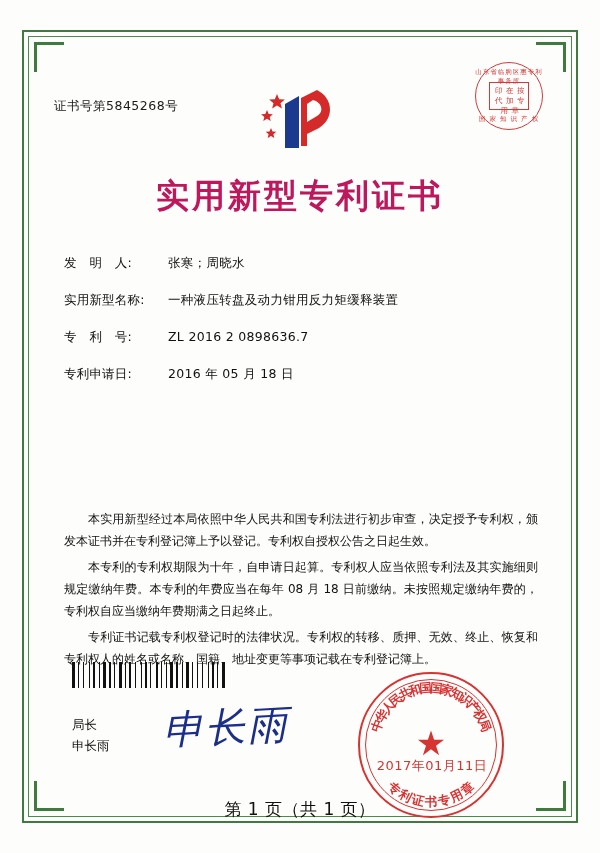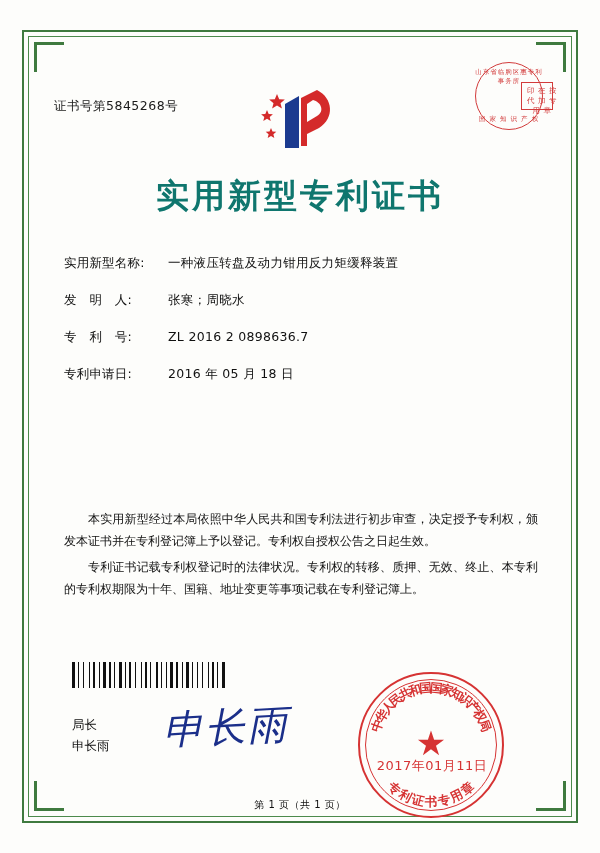--- a/index.html
+++ b/index.html
@@ -87,25 +87,24 @@
     left: 0; top: 0;
     width: 68px; height: 68px;
     border: 1.6px solid #d23b3b;
     border-radius: 50%;
     box-sizing: border-box;
   }
   .seal-tr .inner-box {
     position: absolute;
     left: 14px;
     top: 20px;
-    width: 32px;
+    width: 40px;
     height: 28px;
     border: 1.4px solid #d23b3b;
     box-sizing: border-box;
-    margin-left: 32px;
   }
   .seal-tr .inner-text {
     position: absolute;
     left: 0;
     top: 3px;
     width: 40px;
     text-align: center;
     font-size: 7.5px;
     line-height: 10px;
     color: #d23b3b;
@@ -125,21 +124,21 @@
   
   .main-title {
     position: absolute;
     left: 0;
     top: 174px;
     width: 600px;
     text-align: center;
     font-size: 33px;
     font-weight: bold;
     letter-spacing: 3px;
-    color: #0f766e;
+    color: #be185d;
     font-family: "DejaVu Sans", "Liberation Sans", sans-serif;
   }
 
   
   .fields {
     position: absolute;
     left: 64px;
     top: 255px;
     width: 480px;
   }
@@ -271,21 +270,21 @@
     letter-spacing: 0.5px;
   }
 
   
   .footer {
     position: absolute;
     left: 0;
     top: 798px;
     width: 600px;
     text-align: center;
-    font-size: 10px;
+    font-size: 17px;
     color: #111111;
     letter-spacing: 0.5px;
   }
 </style>
 </head>
 <body>
 
 <div class="page">
 
   <div class="border-outer"></div>
@@ -314,40 +313,41 @@
     <div class="inner-box">
       <div class="inner-text">印 在 按<br>代 加 专 用 章</div>
     </div>
     <div class="arc-bottom">国 家 知 识 产 权</div>
   </div>
 
   <div class="main-title">实用新型专利证书</div>
 
   <div class="fields">
     <div class="field-row">
+      <div class="field-label">发　明　人:</div>
+      <div class="field-value">张寒；周晓水</div>
+    </div>
+    <div class="field-row">
       <div class="field-label">实用新型名称:</div>
       <div class="field-value">一种液压转盘及动力钳用反力矩缓释装置</div>
-    </div>
-    <div class="field-row">
-      <div class="field-label">发　明　人:</div>
-      <div class="field-value">张寒；周晓水</div>
     </div>
     <div class="field-row">
       <div class="field-label">专　利　号:</div>
       <div class="field-value">ZL 2016 2 0898636.7</div>
     </div>
     <div class="field-row">
       <div class="field-label">专利申请日:</div>
       <div class="field-value">2016 年 05 月 18 日</div>
     </div>
   </div>
 
   <div class="body-text">
     <p>本实用新型经过本局依照中华人民共和国专利法进行初步审查，决定授予专利权，颁发本证书并在专利登记簿上予以登记。专利权自授权公告之日起生效。</p>
-    <p>专利证书记载专利权登记时的法律状况。专利权的转移、质押、无效、终止、本专利的专利权期限为十年、国籍、地址变更等事项记载在专利登记簿上。</p>
+    <p>本专利的专利权期限为十年，自申请日起算。专利权人应当依照专利法及其实施细则规定缴纳年费。本专利的年费应当在每年 08 月 18 日前缴纳。未按照规定缴纳年费的，专利权自应当缴纳年费期满之日起终止。</p>
+    <p>专利证书记载专利权登记时的法律状况。专利权的转移、质押、无效、终止、恢复和专利权人的姓名或名称、国籍、地址变更等事项记载在专利登记簿上。</p>
   </div>
 
   <div class="barcode" id="barcode">
       <i style="width: 3px; background: rgb(17, 17, 17);"></i>
       <i style="width: 1px; background: transparent;"></i>
       <i style="width: 1px; background: rgb(17, 17, 17);"></i>
       <i style="width: 2px; background: transparent;"></i>
       <i style="width: 1px; background: rgb(17, 17, 17);"></i>
       <i style="width: 3px; background: transparent;"></i>
       <i style="width: 1px; background: rgb(17, 17, 17);"></i>

